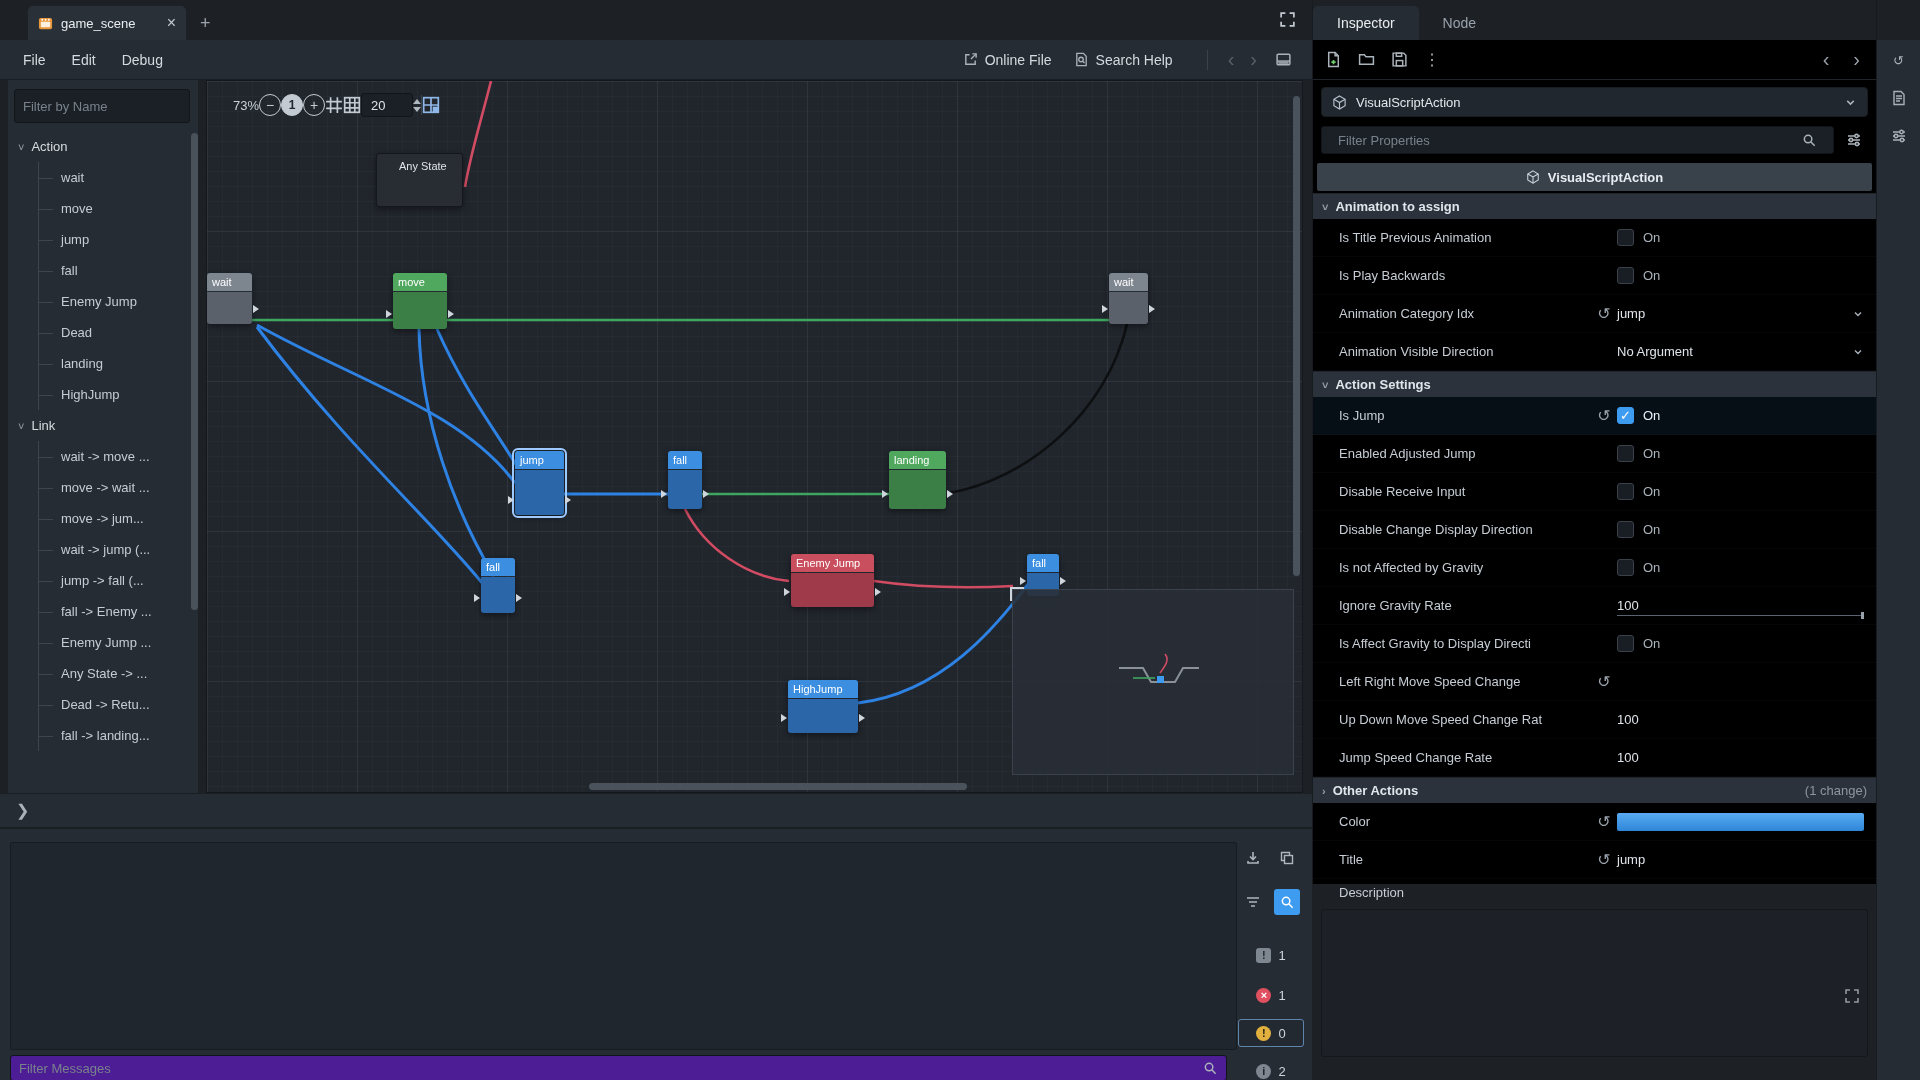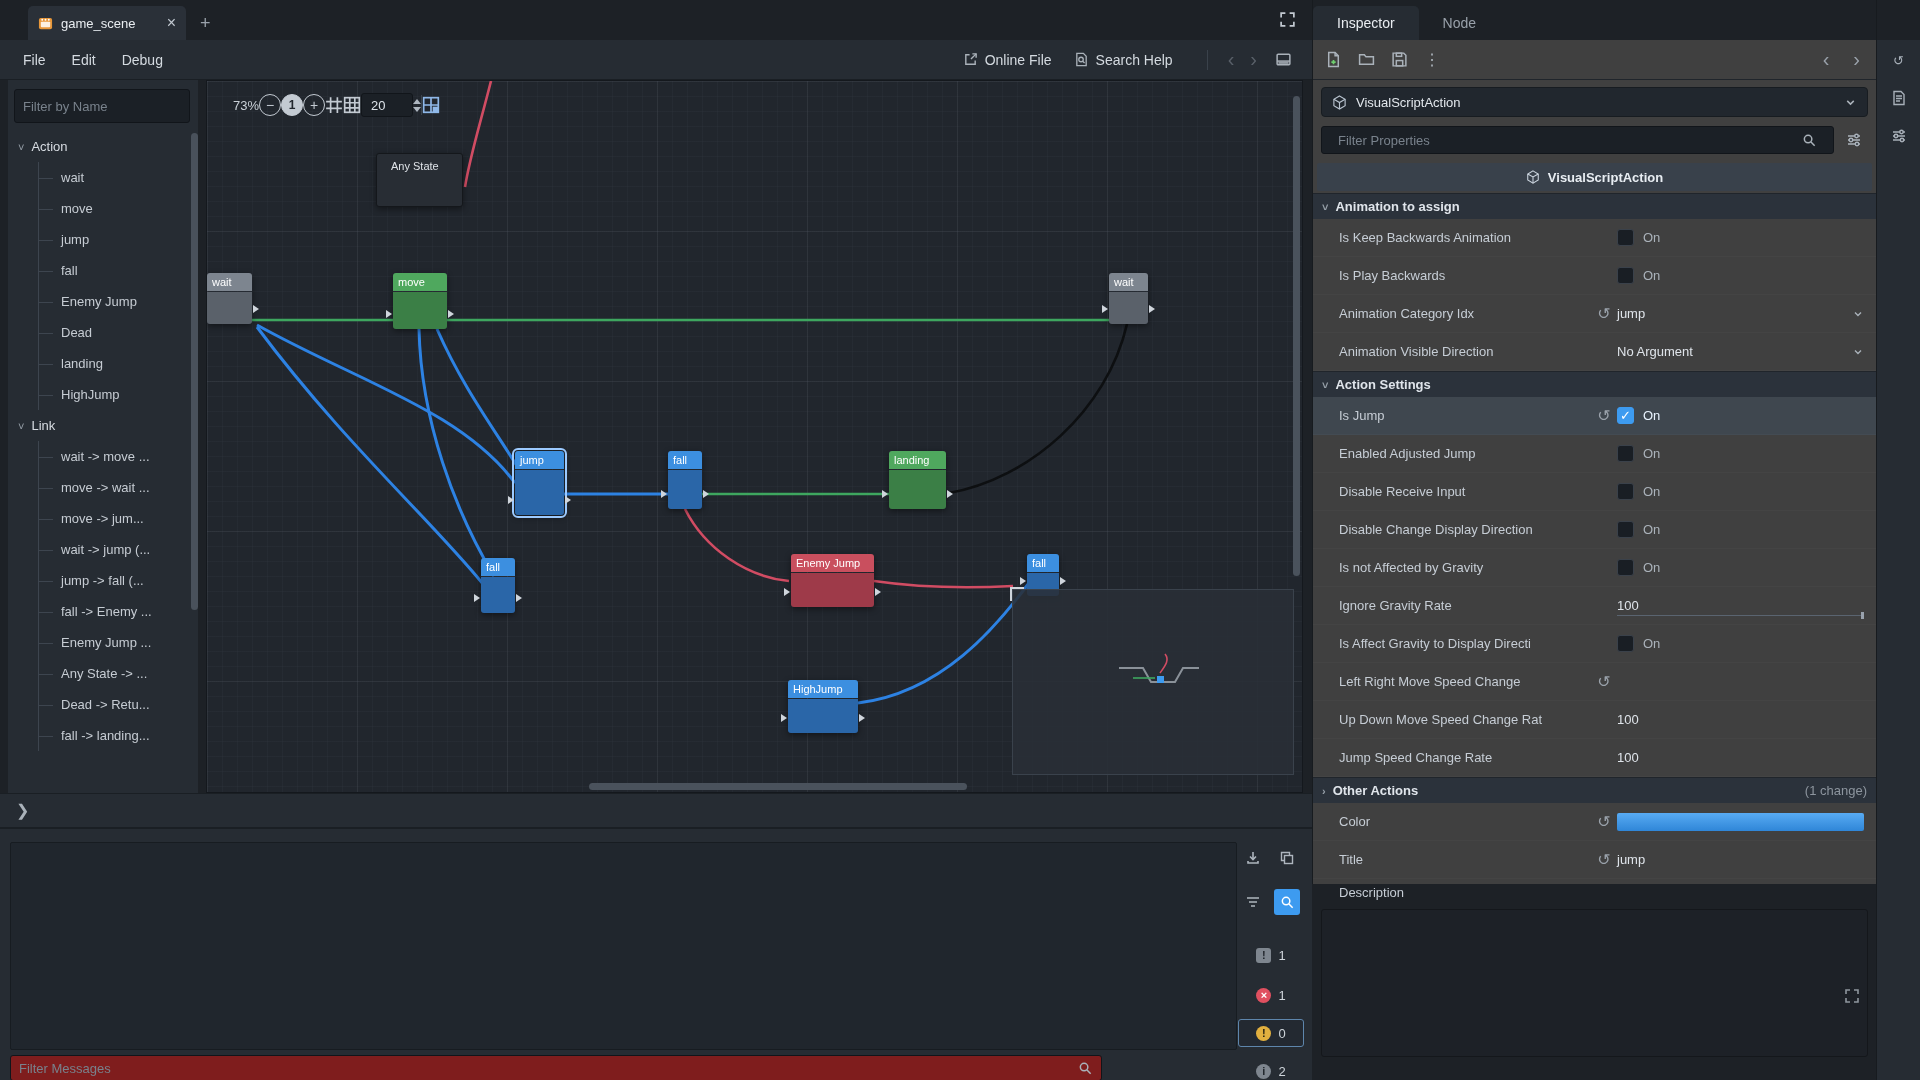--- a/index.html
+++ b/index.html
@@ -69,21 +69,21 @@
   .gnode { position:absolute; border-radius:3px; box-shadow:0 2px 6px rgba(0,0,0,.45); z-index:2; }
   .gnode .t { font-size:11px; color:#fff; padding:3px 5px; border-radius:3px 3px 0 0; white-space:nowrap; overflow:hidden; }
   .gnode .b { position:absolute; left:0; right:0; top:19px; bottom:0; border-radius:0 0 3px 3px; }
   .gnode::before { content:""; position:absolute; left:-7px; bottom:11px; width:0; height:0; border-top:4px solid transparent; border-bottom:4px solid transparent; border-left:6px solid #cfd5dc; }
   .gnode::after  { content:""; position:absolute; right:-7px; bottom:11px; width:0; height:0; border-top:4px solid transparent; border-bottom:4px solid transparent; border-left:6px solid #cfd5dc; }
   .c-green .t { background:#4fa85e; } .c-green .b { background:#3b7f46; }
   .c-blue  .t { background:#3c8fe0; } .c-blue  .b { background:#2a66a8; }
   .c-red   .t { background:#c94f5e; } .c-red   .b { background:#9e3a49; }
   .c-gray  .t { background:#7d858f; } .c-gray  .b { background:#5a616a; }
   .c-dark { background:#282d34; border:1px solid #14171b; }
-  .c-dark .t { background:transparent; color:#dfe3e8; padding:6px 14px; }
+  .c-dark .t { background:transparent; color:#dfe3e8; padding:6px 22px; }
   .c-dark::before, .c-dark::after { display:none; }
   .sel { outline:2px solid #9ccaff; outline-offset:1px; }
 
   .n-anystate  { left:169px; top:72px;  width:87px; height:54px; }
   .n-waitl     { left:0px;   top:192px; width:45px; height:51px; }
   .n-move      { left:186px; top:192px; width:54px; height:56px; }
   .n-waitr     { left:902px; top:192px; width:39px; height:51px; }
   .n-jump      { left:308px; top:370px; width:49px; height:64px; }
   .n-fallm     { left:461px; top:370px; width:34px; height:58px; }
   .n-landing   { left:682px; top:370px; width:57px; height:58px; }
@@ -99,35 +99,35 @@
   .g-hscroll { position:absolute; left:382px; bottom:2px; width:378px; height:7px; background:#4a525c; border-radius:4px; z-index:7; }
   .g-vscroll { position:absolute; right:2px; top:15px; width:7px; height:480px; background:#4a525c; border-radius:4px; z-index:7; }
 
   
   .expander { position:absolute; left:0; top:793px; width:1312px; height:34px; background:#262c33; border-top:1px solid #1a1f24; display:flex; align-items:center; padding-left:16px; }
   .expander .arrow { color:#aab2ba; font-size:16px; cursor:pointer; }
 
   
   .console { position:absolute; left:0; top:827px; width:1312px; height:253px; background:#262c33; border-top:2px solid #1a1f24; }
   .console-box { position:absolute; left:10px; top:13px; width:1227px; height:208px; background:#20262d; border:1px solid #171c21; border-radius:2px; }
-  .console-filter { position:absolute; left:10px; top:226px; width:1092px; height:26px; background:#7f1d1d; border:1px solid #11151a; border-radius:3px; display:flex; align-items:center; padding:0 8px; }
+  .console-filter { position:absolute; left:10px; top:226px; width:1217px; height:26px; background:#4c1d95; border:1px solid #11151a; border-radius:3px; display:flex; align-items:center; padding:0 8px; }
   .console-filter input { flex:1; background:transparent; border:none; outline:none; color:#cdd3da; font:13px "Liberation Sans",sans-serif; min-width:0; }
   .console-side { position:absolute; right:6px; top:0; width:68px; height:100%; }
   .cs-btn { position:absolute; width:26px; height:26px; border-radius:3px; display:flex; align-items:center; justify-content:center; color:#aeb6bf; cursor:pointer; }
   .cs-btn.active { background:#3d9bf0; color:#fff; }
   .cs-badge { position:absolute; left:0; width:66px; height:28px; display:flex; align-items:center; justify-content:center; gap:7px; color:#ced4da; cursor:pointer; }
   .cs-badge.hl { border:1px solid #5e86ac; background:#232931; border-radius:3px; }
   .bi { width:15px; height:15px; display:flex; align-items:center; justify-content:center; font-size:11px; font-weight:bold; border-radius:3px; }
   .bi-msg  { background:#7e868f; color:#22272d; }
   .bi-err  { background:#e05060; color:#fff; border-radius:50%; }
   .bi-warn { background:#e2b03f; color:#2a2412; border-radius:50%; }
   .bi-info { background:#7e868f; color:#22272d; border-radius:50%; }
 
   
-  .dock { position:absolute; left:1312px; top:0; width:564px; height:884px; background:#404040; border-left:1px solid #171b1f; }
+  .dock { position:absolute; left:1312px; top:0; width:564px; height:884px; background:#000000; border-left:1px solid #171b1f; }
   .dock-tabs { height:40px; background:#1d2126; display:flex; align-items:flex-end; }
   .dock-tab { height:34px; padding:0 24px; display:flex; align-items:center; font-size:14px; border-radius:5px 5px 0 0; cursor:pointer; }
   .dock-tab.active { background:#262c33; color:#e9edf1; }
   .dock-tab.inactive { color:#99a1aa; }
   .dock-toolbar { height:40px; display:flex; align-items:center; gap:16px; padding:0 12px; border-bottom:1px solid #20252b; }
   .dt-spacer { flex:1; }
   .dt-nav { font-size:20px; color:#9aa2ab; padding:0 4px; cursor:pointer; }
   .dots { font-size:16px; color:#aab2ba; cursor:pointer; }
 
   .resource-row { margin:7px 8px 0; height:30px; background:#21272e; border:1px solid #171c21; border-radius:4px; display:flex; align-items:center; gap:9px; padding:0 10px; cursor:pointer; }
@@ -569,21 +569,21 @@
       </span>
       <span>VisualScriptAction</span>
     </div>
 
     <div class="category">
       <span class="tw-arrow">˅</span>
       <span>Animation to assign</span>
     </div>
 
     <div class="prop-row">
-      <span class="prop-label">Is Keep Backwards Animation</span>
+      <span class="prop-label">Is Title Previous Animation</span>
       <span class="revert-slot"></span>
       <span class="prop-value">
         <span class="checkbox"></span>
         <span class="cb-text">On</span>
       </span>
     </div>
     <div class="prop-row">
       <span class="prop-label">Is Play Backwards</span>
       <span class="revert-slot"></span>
       <span class="prop-value">

